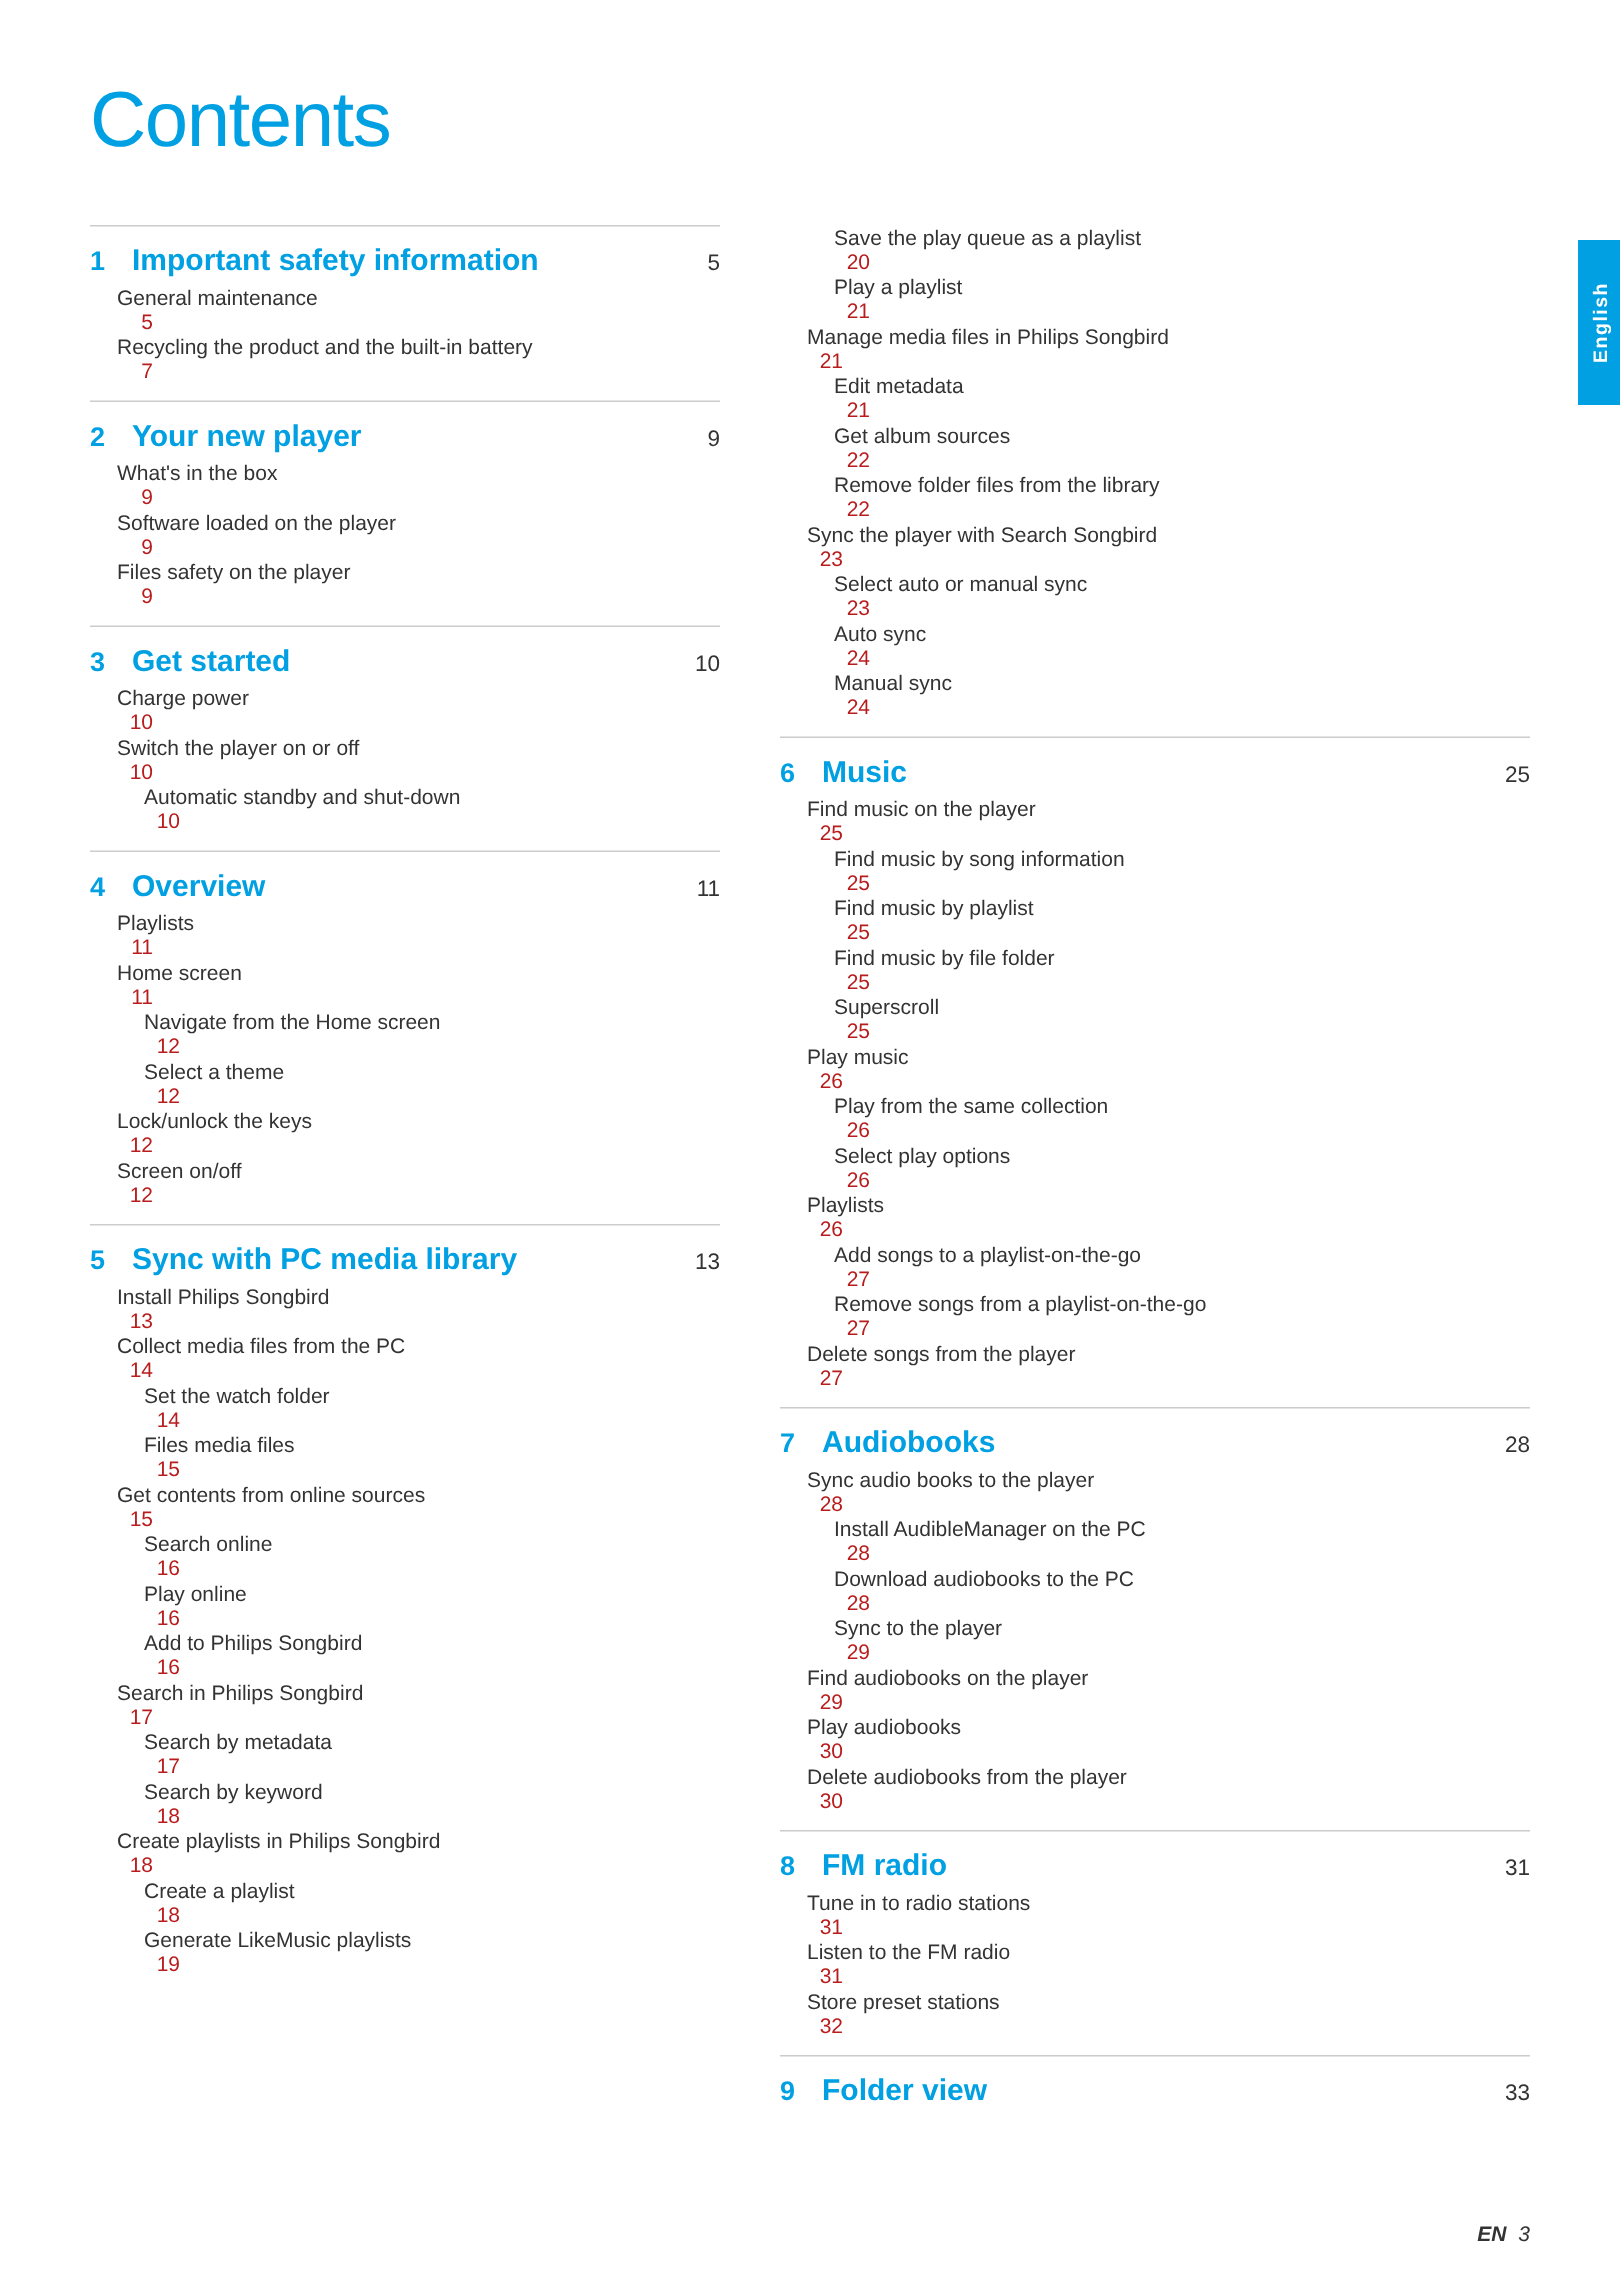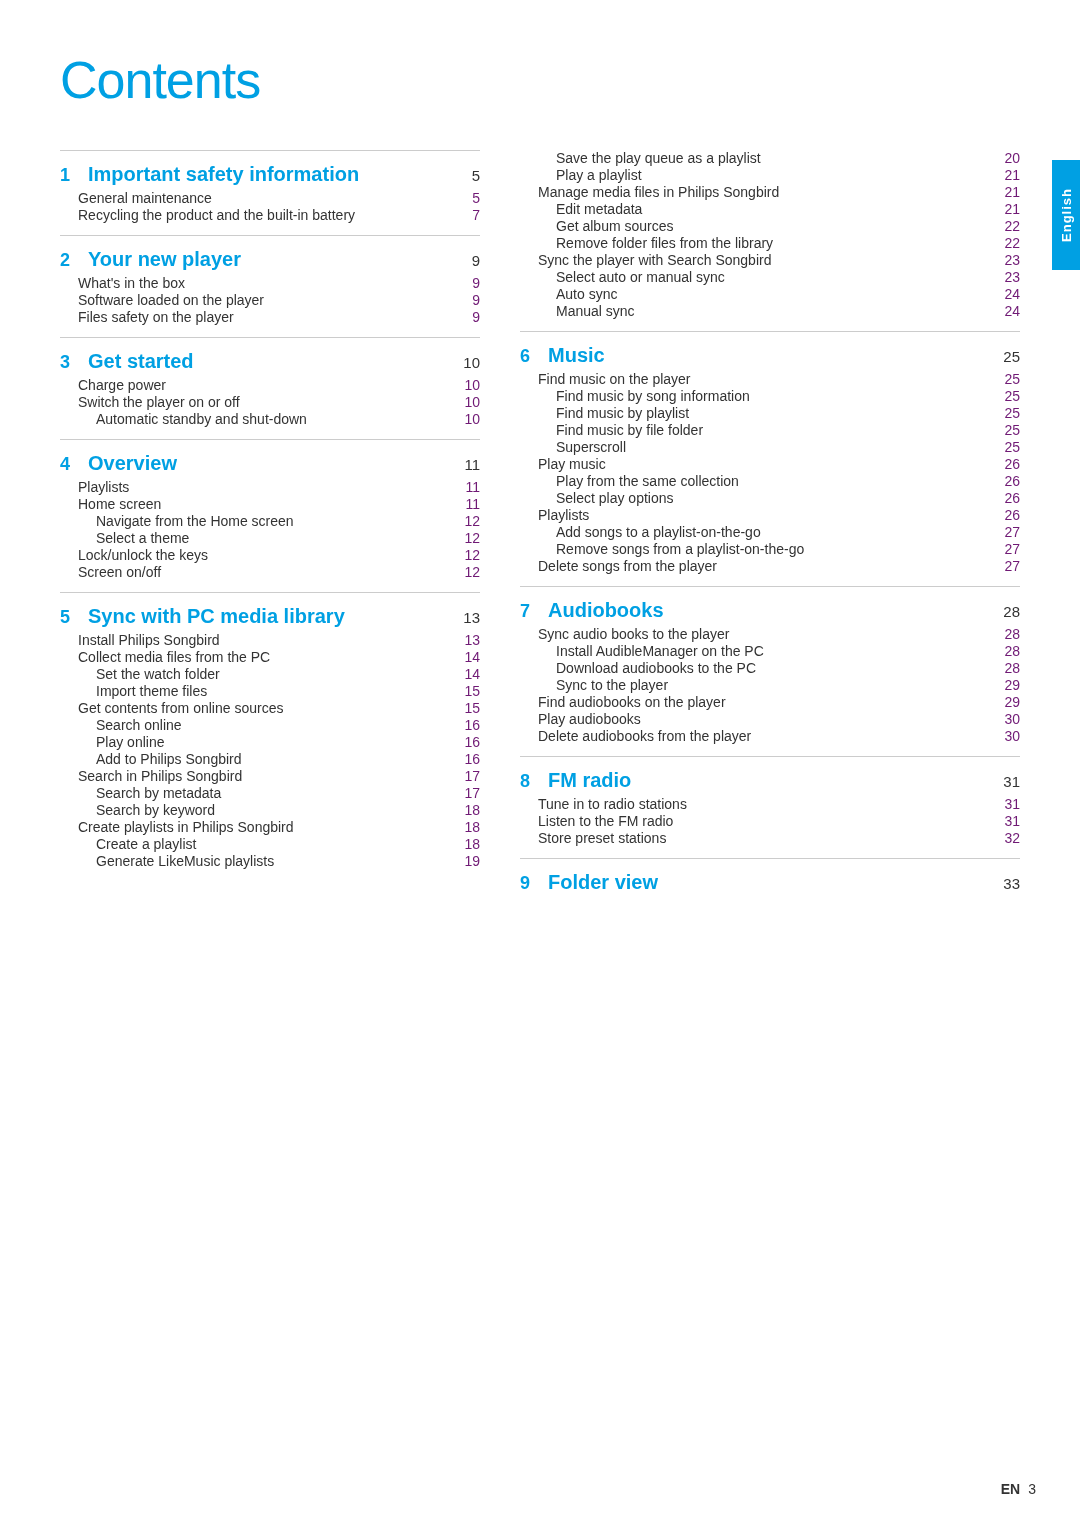--- a/index.html
+++ b/index.html
@@ -108,47 +108,49 @@
       color: #333;
       min-width: 24px;
       text-align: right;
     }
 
     .toc-item {
       display: flex;
       align-items: baseline;
       padding-left: 18px;
       margin-bottom: 1px;
+      flex-direction: column;
     }
 
     .toc-item-title {
       font-size: 14px;
       color: #333;
       flex: 1;
     }
 
     .toc-item-page {
       font-size: 14px;
-      color: #701a75;
+      color: #b91c1c;
       min-width: 24px;
       text-align: right;
     }
 
     .toc-item-sub {
       padding-left: 36px;
     }
 
     
     .page-footer {
       position: absolute;
       bottom: 30px;
-      right: 44px;
+      right: 60px;
       display: flex;
       align-items: center;
       gap: 8px;
+      font-style: italic;
     }
 
     .footer-en {
       font-size: 14px;
       font-weight: bold;
       color: #333;
     }
 
     .footer-page {
       font-size: 14px;
@@ -267,21 +269,21 @@
             </div>
             <div class="toc-item">
               <span class="toc-item-title">Collect media files from the PC</span>
               <span class="toc-item-page">14</span>
             </div>
             <div class="toc-item toc-item-sub">
               <span class="toc-item-title">Set the watch folder</span>
               <span class="toc-item-page">14</span>
             </div>
             <div class="toc-item toc-item-sub">
-              <span class="toc-item-title">Import theme files</span>
+              <span class="toc-item-title">Files media files</span>
               <span class="toc-item-page">15</span>
             </div>
             <div class="toc-item">
               <span class="toc-item-title">Get contents from online sources</span>
               <span class="toc-item-page">15</span>
             </div>
             <div class="toc-item toc-item-sub">
               <span class="toc-item-title">Search online</span>
               <span class="toc-item-page">16</span>
             </div>

